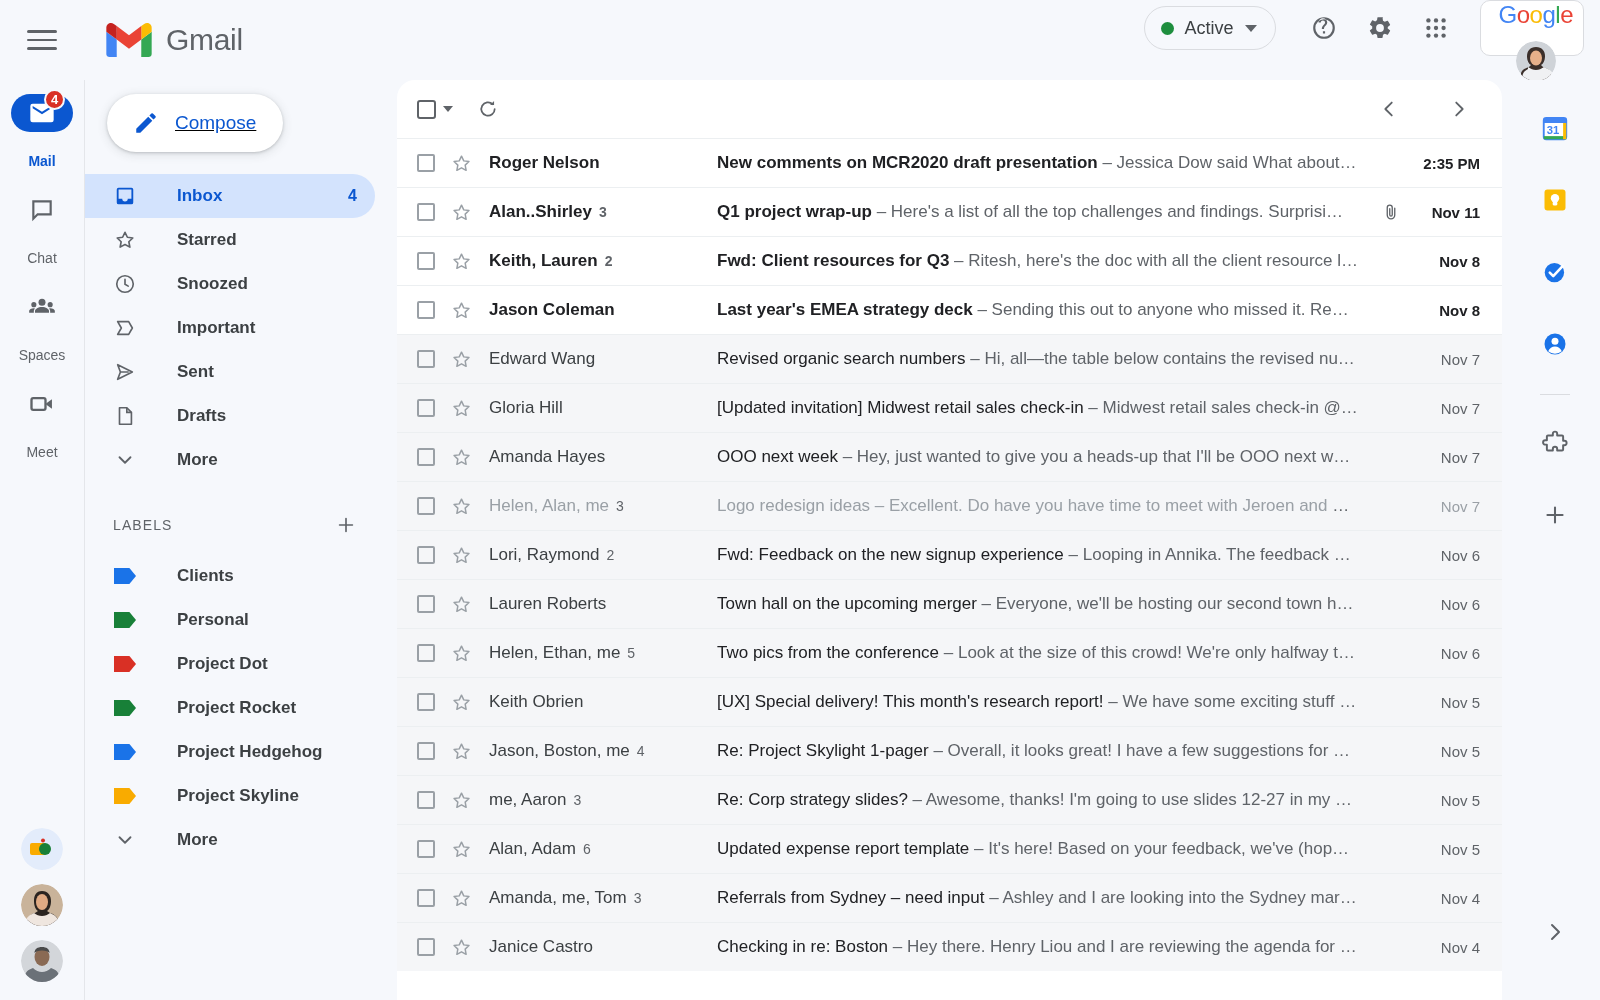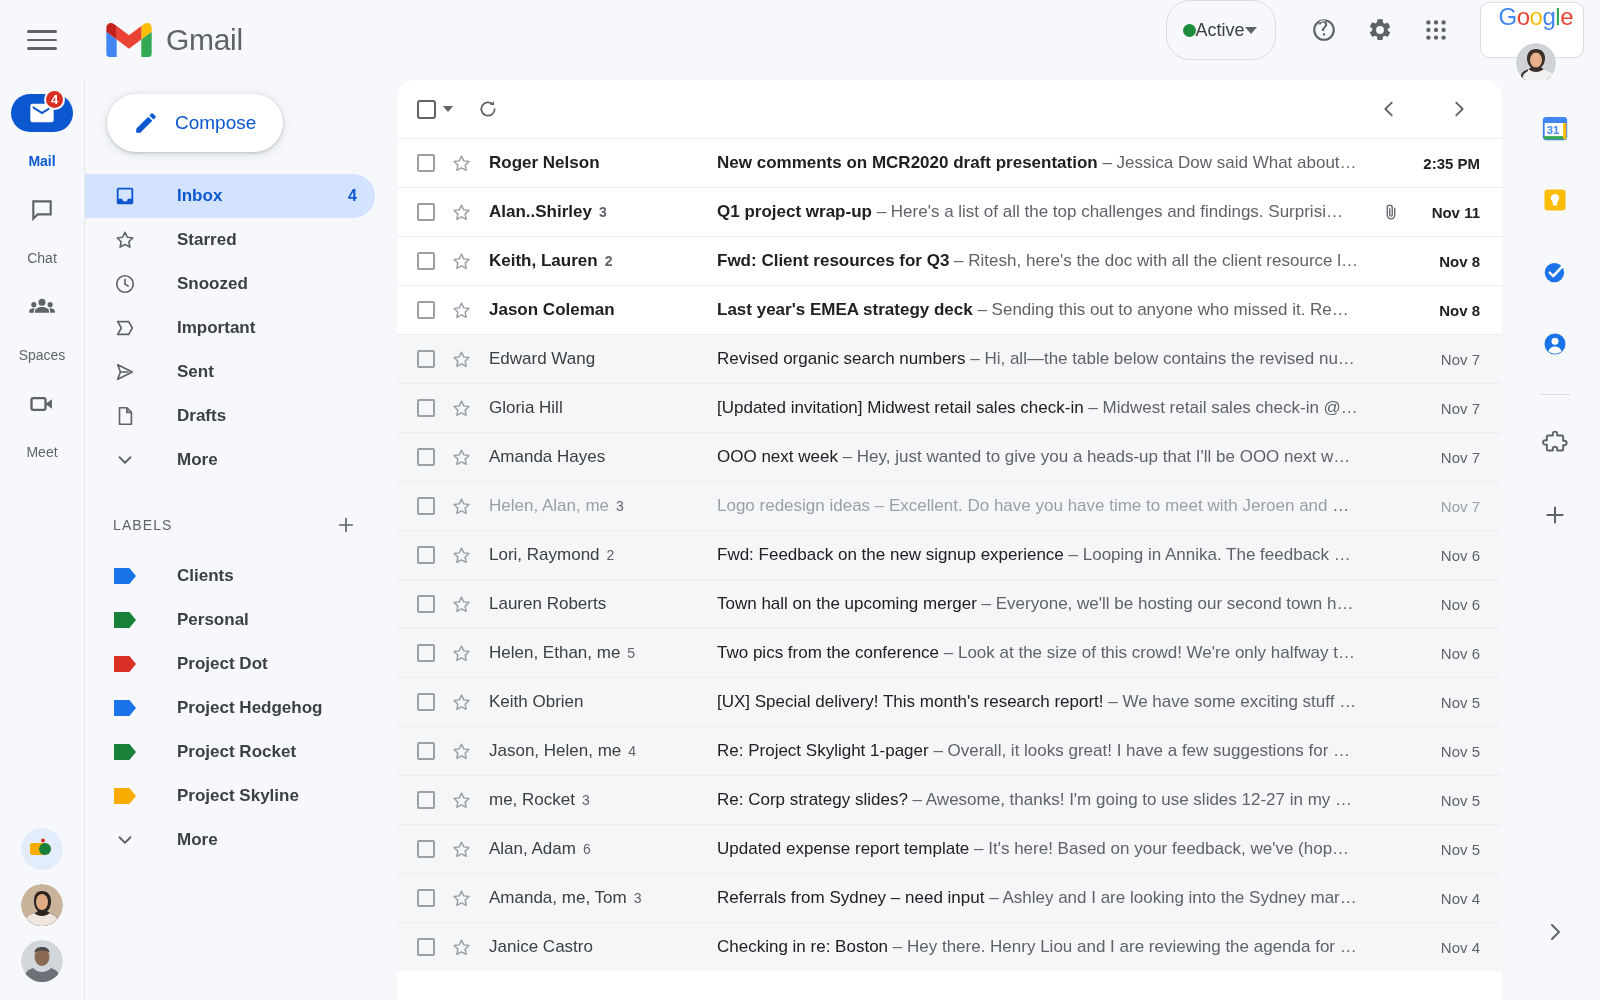--- a/index.html
+++ b/index.html
@@ -57,22 +57,22 @@
     width: 0; height: 0;
     border-left: 7px solid transparent; border-right: 7px solid transparent;
     border-top: 8px solid #5f6368;
   }
 
   .topright {
     flex: 1; display: flex; align-items: center; justify-content: flex-end;
     gap: 4px; padding-right: 16px;
   }
   .status-chip {
-    display: flex; align-items: center; 
-    height: 60px; padding: 0 18px 0 16px;
+    display: flex; align-items: center; gap: 11px;
+    height: 44px; padding: 0 18px 0 16px;
     border: 1px solid #dadce0; border-radius: 24px;
     background: #f6f8fc; cursor: pointer; margin-right: 18px;
   }
   .status-dot { width: 13px; height: 13px; border-radius: 50%; }
   .status-text { font-size: 18px; color: #3c4043; }
   .status-chip .caret-dn { border-top-color: #5f6368; border-left-width: 6px; border-right-width: 6px; border-top-width: 7px; }
 
   .icon-btn {
     width: 52px; height: 52px; border-radius: 50%;
     display: flex; align-items: center; justify-content: center;
@@ -135,21 +135,21 @@
     background: #f6f8fc;
     padding-top: 14px;
     overflow: hidden;
   }
   .compose-btn {
     margin: 0 0 22px 22px;
     width: 176px; height: 58px;
     background: #fff; border: none; border-radius: 29px;
     box-shadow: 0 1px 3px rgba(60,64,67,.25), 0 2px 8px 2px rgba(60,64,67,.10);
     display: flex; align-items: center; gap: 16px;
-    padding-left: 26px; cursor: pointer;
+    padding-left: 26px; cursor: pointer; text-decoration: underline;
   }
   .compose-label { font-size: 19px; color: #0b57d0; font-weight: 500; }
 
   .nav-item {
     height: 44px; margin-right: 22px;
     display: flex; align-items: center;
     border-radius: 0 22px 22px 0;
     padding-left: 28px; cursor: pointer;
     gap: 40px;
   }
@@ -510,29 +510,29 @@
       <span class="nav-label">Personal</span>
     </div>
     <div class="nav-item">
       <span class="nav-ico">
           <span class="label-swatch" style="background:#d93025"></span>
         </span>
       <span class="nav-label">Project Dot</span>
     </div>
     <div class="nav-item">
       <span class="nav-ico">
+          <span class="label-swatch" style="background:#188038"></span>
+        </span>
+      <span class="nav-label">Project Rocket</span>
+    </div>
+    <div class="nav-item">
+      <span class="nav-ico">
           <span class="label-swatch" style="background:#1a73e8"></span>
         </span>
       <span class="nav-label">Project Hedgehog</span>
-    </div>
-    <div class="nav-item">
-      <span class="nav-ico">
-          <span class="label-swatch" style="background:#188038"></span>
-        </span>
-      <span class="nav-label">Project Rocket</span>
     </div>
     <div class="nav-item">
       <span class="nav-ico">
           <span class="label-swatch" style="background:#f9ab00"></span>
         </span>
       <span class="nav-label">Project Skyline</span>
     </div>
 
     <div class="nav-item">
       <span class="nav-ico">
@@ -778,38 +778,38 @@
           <div class="row">
             <div class="row-cb">
               <span class="cbox-sm"></span>
             </div>
             <div class="row-star">
               <svg width="21" height="21" viewBox="0 0 24 24">
                 <path fill="none" stroke="#9aa0a6" stroke-width="1.7" stroke-linejoin="round" d="M12 3.6l2.6 5.4 5.9.8-4.3 4.1 1.1 5.9-5.3-2.9-5.3 2.9 1.1-5.9-4.3-4.1 5.9-.8z"></path>
               </svg>
             </div>
             <div class="row-sender">
-              <span>Jason, Helen, me</span>
+              <span>Jason, Boston, me</span>
               <span class="sender-count">4</span>
             </div>
             <div class="row-subject"><span class="subj">Re: Project Skylight 1-pager</span><span class="snip"> – Overall, it looks great! I have a few suggestions for what t…</span></div>
             <div class="row-attach"></div>
             <div class="row-date">Nov 5</div>
           </div>
           <div class="row">
             <div class="row-cb">
               <span class="cbox-sm"></span>
             </div>
             <div class="row-star">
               <svg width="21" height="21" viewBox="0 0 24 24">
                 <path fill="none" stroke="#9aa0a6" stroke-width="1.7" stroke-linejoin="round" d="M12 3.6l2.6 5.4 5.9.8-4.3 4.1 1.1 5.9-5.3-2.9-5.3 2.9 1.1-5.9-4.3-4.1 5.9-.8z"></path>
               </svg>
             </div>
             <div class="row-sender">
-              <span>me, Rocket</span>
+              <span>me, Aaron</span>
               <span class="sender-count">3</span>
             </div>
             <div class="row-subject"><span class="subj">Re: Corp strategy slides?</span><span class="snip"> – Awesome, thanks! I'm going to use slides 12-27 in my presen…</span></div>
             <div class="row-attach"></div>
             <div class="row-date">Nov 5</div>
           </div>
           <div class="row">
             <div class="row-cb">
               <span class="cbox-sm"></span>
             </div>

